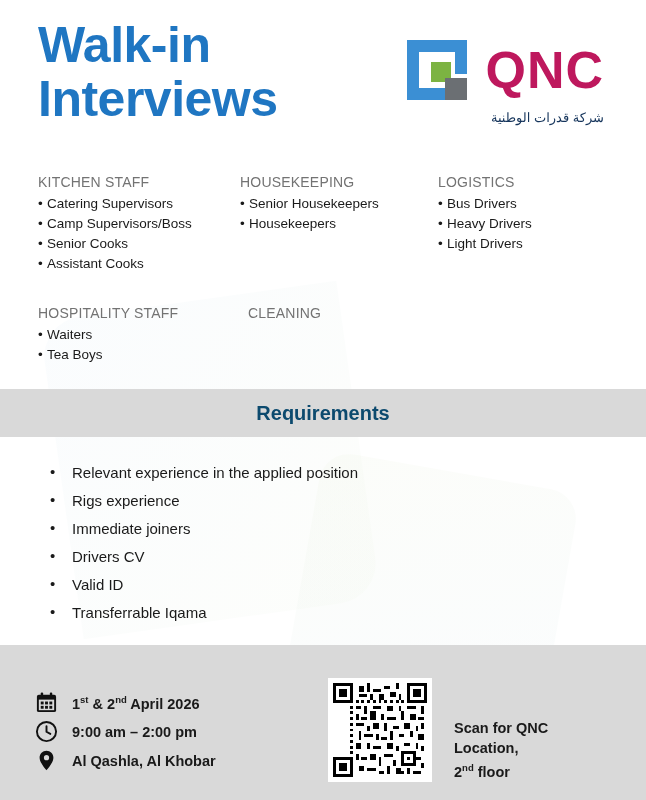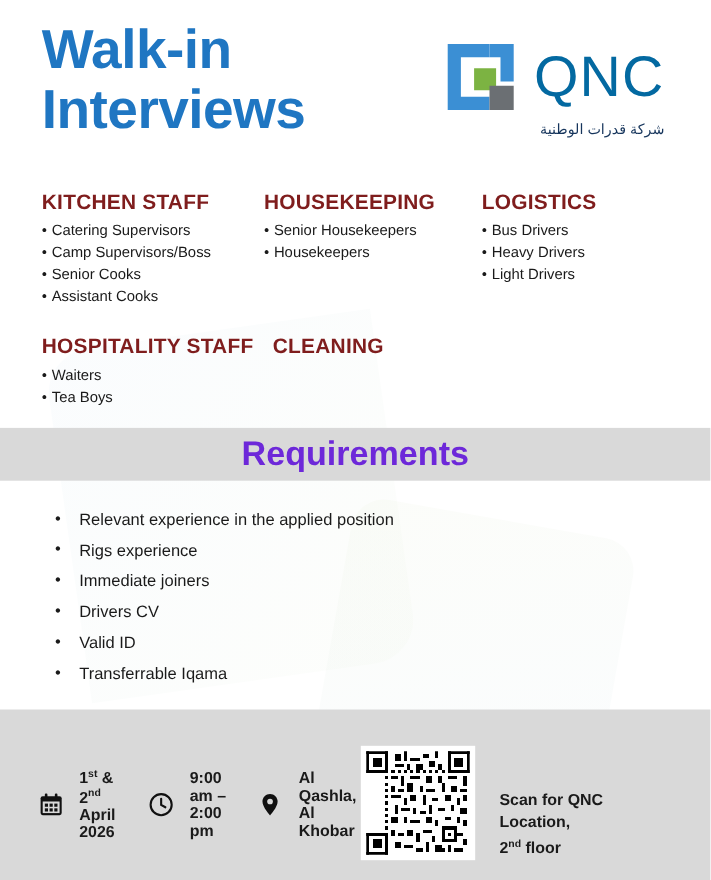--- a/index.html
+++ b/index.html
@@ -71,22 +71,22 @@
     align-items: center;
     gap: 12px;
   }
   .logo-mark {
     position: relative;
     width: 72px;
     height: 72px;
   }
   .logo-text {
     font-size: 52px;
-    font-weight: normal;
-    color: #0369a1;
+    font-weight: bold;
+    color: #be185d;
     letter-spacing: 1px;
     line-height: 1;
   }
   .logo-ar {
     margin-top: 4px;
     font-size: 13px;
     color: #16355c;
     direction: rtl;
     letter-spacing: 0.5px;
   }
@@ -95,23 +95,23 @@
   .categories {
     position: relative;
     margin-top: 48px;
     padding: 0 34px 0 38px;
     height: 215px;
   }
   .cat {
     position: absolute;
   }
   .cat-title {
-    color: #7f1d1d;
-    font-weight: bold;
-    font-size: 19px;
+    color: #737373;
+    font-weight: normal;
+    font-size: 14px;
     letter-spacing: 0.2px;
     margin-bottom: 4px;
   }
   .cat-list {
     list-style: none;
     margin: 0;
     padding: 0;
   }
   .cat-list li {
     font-size: 13.5px;
@@ -137,22 +137,22 @@
   .req-band {
     position: relative;
     background: #d9d9d9;
     height: 48px;
     display: flex;
     align-items: center;
     justify-content: center;
   }
   .req-band h2 {
     margin: 0;
-    color: #6d28d9;
-    font-size: 31px;
+    color: #0c4a6e;
+    font-size: 20px;
     font-weight: bold;
   }
   .req-body {
     position: relative;
     padding: 22px 20px 18px 42px;
   }
   .req-list {
     list-style: none;
     margin: 0;
     padding: 0;
@@ -178,22 +178,22 @@
     background: #d9d9d9;
     height: 169px;
     display: flex;
     align-items: center;
     padding: 0 30px 0 34px;
     box-sizing: border-box;
   }
   .footer-left {
     flex: 0 0 290px;
     display: flex;
-    flex-direction: row;
-    gap: 19px;
+    flex-direction: column;
+    gap: 5px;
     padding-top: 4px;
   }
   .finfo {
     display: flex;
     align-items: center;
     gap: 14px;
   }
   .finfo .ficon {
     width: 24px;
     height: 24px;

